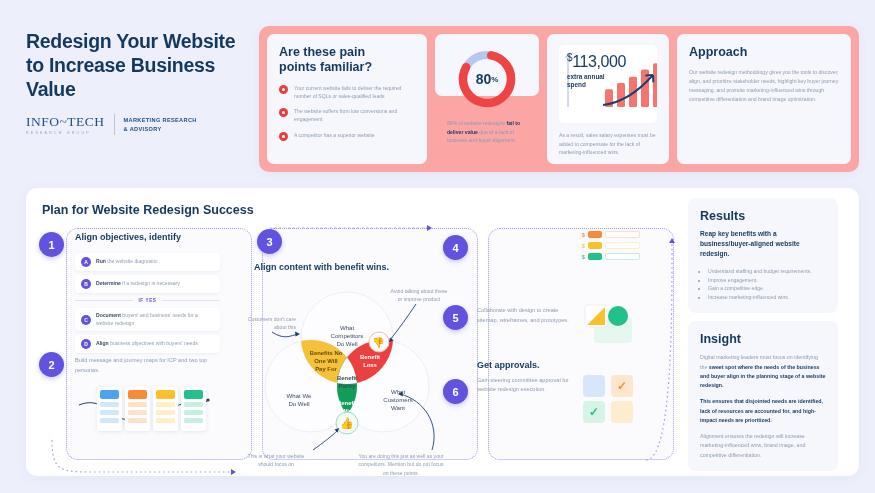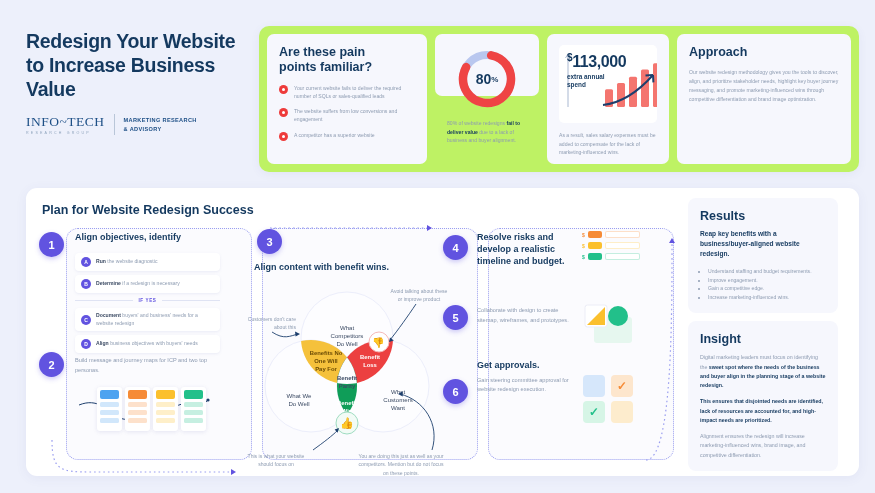--- a/index.html
+++ b/index.html
@@ -22,21 +22,21 @@
   }
   .logo-row { position: absolute; left: 26px; top: 114px; display: flex; align-items: center; gap: 9px; }
   .logo-mark { color: #1d4f86; }
   .logo-name { font-family: "Liberation Serif", serif; font-size: 13.5px; letter-spacing: 0.5px; color: #1d4f86; font-weight: normal; }
   .logo-sub { font-size: 3.6px; letter-spacing: 2.2px; color: #8fa4bd; margin-top: 1px; }
   .logo-div { width: 1px; height: 21px; background: #b9c6d8; }
   .logo-tag { font-size: 5.6px; font-weight: bold; line-height: 1.5; color: #1d4f86; letter-spacing: 0.35px; }
 
   .hero-shell {
     position: absolute; left: 259px; top: 26px; width: 600px; height: 146px;
-    background: #bef264; border-radius: 10px;
+    background: #fca5a5; border-radius: 10px;
     box-shadow: 0 2px 10px rgba(80,90,160,0.07);
   }
   .hcard {
     position: absolute; top: 8px; height: 130px;
     background: #f6f7fd; border-radius: 7px; padding: 11px 12px;
   }
   .hcard.pain  { left: 8px;   width: 160px; }
   .hcard.donut { left: 176px; width: 104px; }
   .hcard.spend { left: 288px; width: 122px; }
   .hcard.appr  { left: 418px; width: 174px; }
@@ -58,21 +58,21 @@
   .donut { position: relative; width: 62px; height: 62px; }
   .donut-label {
     position: absolute; inset: 0; display: flex; align-items: center; justify-content: center;
     font-size: 14px; font-weight: bold; color: #14395f;
   }
   .donut-label sup { font-size: 8px; }
   .donut-cap { margin-top: 9px; font-size: 5.1px; color: #8d9bb1; line-height: 1.7; }
   .donut-cap b { color: #14395f; }
 
   .spend-box { background: #fff; border-radius: 5px; height: 78px; position: relative; padding: 7px 8px; overflow:hidden; }
-  .spend-val { font-size: 16px; font-weight: bold; color: #14395f; letter-spacing: -0.4px; }
+  .spend-val { font-size: 16px; font-weight: normal; color: #14395f; letter-spacing: -0.4px; }
   .spend-val sup { font-size: 10px; vertical-align: super; }
   .spend-sub { font-size: 6.4px; font-weight: bold; color: #14395f; line-height: 1.25; margin-top: 2px; }
   .spend-cap { margin-top: 8px; font-size: 5.1px; color: #8d9bb1; line-height: 1.7; }
 
   .appr-body { margin-top: 8px; }
 
   
   .panel {
     position: absolute; left: 26px; top: 188px; width: 833px; height: 288px;
     background: #fff; border-radius: 11px; box-shadow: 0 2px 12px rgba(80,90,160,0.07);
@@ -426,27 +426,20 @@
     <path d="M339 428 l-4.4 1.4 l3 3.4 z" fill="#1d3f6d"></path>
     <path d="M432 450 C 440 424, 424 400, 400 394" stroke="#1d3f6d" stroke-width="0.9" fill="none"></path>
     <path d="M398 394 l4.4 -2.4 l0.4 4.8 z" fill="#1d3f6d"></path>
   </svg>
 
   <div class="note n1">Customers don't care about this</div>
   <div class="note n2">Avoid talking about these or improve product</div>
   <div class="note n3">This is what your website should focus on</div>
   <div class="note n4">You are doing this just as well as your competitors. Mention but do not focus on these points.</div>
 
-  <div class="s4-block">
-    <div class="step-head">
-      <div>Resolve risks and</div>
-      <div>develop a realistic</div>
-      <div>timeline and budget.</div>
-    </div>
-  </div>
   <div class="budget" id="budgetRows">
       <div class="brow">
         <span class="bdollar" style="color: rgb(246, 139, 54);">$</span>
         <span class="bchip" style="background: rgb(246, 139, 54);"></span>
         <span class="bbar" style="border-color: rgba(246, 139, 54, 0.267);"></span>
       </div>
       <div class="brow">
         <span class="bdollar" style="color: rgb(251, 192, 45);">$</span>
         <span class="bchip" style="background: rgb(251, 192, 45);"></span>
         <span class="bbar" style="border-color: rgba(251, 192, 45, 0.267);"></span>

